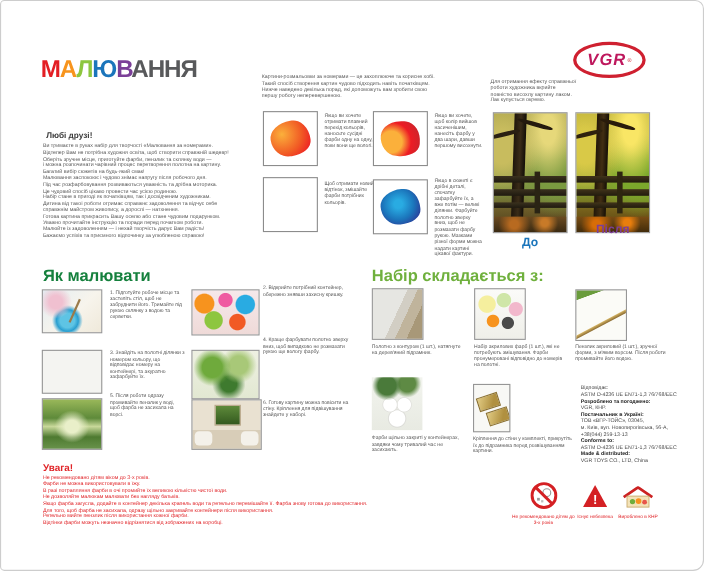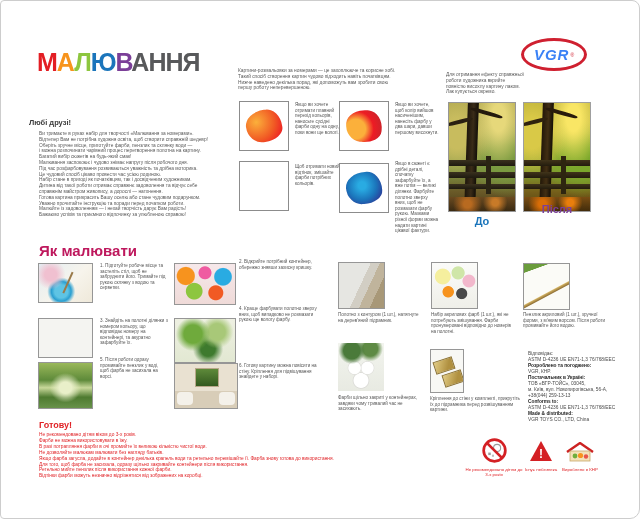--- a/index.html
+++ b/index.html
@@ -5,25 +5,25 @@
   html,body{margin:0;padding:0;background:#fff;}
   .sheet{position:relative;width:640px;height:519px;background:#fff;
     border:1px solid #cdcdcd;border-radius:4px 8px 10px 4px;box-sizing:border-box;
     font-family:"Liberation Sans",sans-serif;overflow:hidden;}
   .abs{position:absolute;}
   .tiny{font-size:4.8px;line-height:5.8px;color:#5a5a5a;white-space:pre-line;}
   .tiny2{font-size:4.6px;line-height:5.6px;color:#575757;}
   .tinyred{font-size:4.8px;line-height:5.9px;color:#e02428;white-space:pre-line;}
   .capred{font-size:4.4px;line-height:5px;color:#e02428;text-align:center;}
   .h-blue{color:#1779c5;font-weight:bold;font-size:14.5px;}
-  .h-orange{color:#be185d;font-weight:bold;font-size:15px;}
+  .h-orange{color:#15803d;font-weight:bold;font-size:15px;}
   .h-green{color:#6fb03d;font-weight:bold;font-size:15px;}
   .greet{font-size:7.5px;font-weight:bold;color:#3a3a3a;}
   
-  .t1{font-size:25px;font-weight:bold;letter-spacing:-1px;line-height:27px;}
+  .t1{font-size:22px;font-weight:bold;letter-spacing:-1px;line-height:27px;}
   .t2{font-size:25px;font-weight:bold;letter-spacing:-1px;line-height:27px;margin-top:1px;}
   .t2 .bigO{font-size:31px;}
   .t2 .gap{margin-left:7px;}
   
   .frame{border:1px solid #8c8c8c;background:#fff;box-sizing:border-box;}
   .frame2{border:1px solid #a8a8a8;background:#fff;box-sizing:border-box;}
   .blob{width:74%;height:66%;margin:17% 13%;border-radius:58% 42% 55% 45%/48% 60% 40% 56%;}
   .blob1{background:radial-gradient(circle at 30% 35%,#fbb03b,#f15a24 55%,#ed1c24 88%);transform:rotate(-8deg);}
   .blob2{background:radial-gradient(circle at 28% 62%,#fbb03b 0 30%,#ed1c24 55%,#c1272d 92%);transform:rotate(6deg);}
   .blob3{background:radial-gradient(circle at 32% 32%,#d9e021 0 16%,#39b54a 45%,#0study 0),radial-gradient(circle at 32% 32%,#d9e021 0 16%,#39b54a 45%,#0071bc 80%,#2e3192 96%);transform:rotate(4deg);}
@@ -56,40 +56,40 @@
   .forest .br1{position:absolute;left:32%;top:7%;width:50%;height:4%;background:#241a0e;border-radius:40%;transform:rotate(16deg);}
   .forest .br2{position:absolute;left:-6%;top:16%;width:42%;height:3.5%;background:#2a2012;border-radius:40%;transform:rotate(-14deg);}
   .forest .fb{position:absolute;left:0;width:100%;height:5%;background:linear-gradient(#3a311e,#1f1a10);}
   .forest .f1{top:53%;} .forest .f2{top:64%;} .forest .f3{top:75%;}
   .forest .post{position:absolute;left:56%;top:49%;width:7%;height:35%;background:#2a2414;}
   .forest .ground{position:absolute;left:0;bottom:0;width:100%;height:13%;background:radial-gradient(circle at 28% 50%,#b86a20 0 8%,transparent 30%),radial-gradient(circle at 70% 40%,#c87a28 0 7%,transparent 26%),linear-gradient(#6a4a20,#3a2a12);}
   .after{filter:saturate(1.3) brightness(1.06);}
   .ba-label{width:68px;text-align:center;font-weight:bold;font-size:11px;}
   
   .vgr{width:66px;height:33px;border:3px solid #cf2030;border-radius:50%;display:flex;align-items:center;justify-content:center;box-sizing:border-box;}
-  .vgr span{color:#3b82f6;font-weight:bold;font-style:italic;font-size:15px;letter-spacing:1px;}
+  .vgr span{color:#be185d;font-weight:bold;font-style:italic;font-size:15px;letter-spacing:1px;}
   .vgr sup{color:#cf2030;font-size:5px;margin-left:1px;}
   .infoline{font-size:4.8px;line-height:6px;color:#4a4a4a;}
   .infobold{font-weight:bold;color:#222;}
   .warn-h{font-size:9px;font-weight:bold;color:#e02428;}
   .tri{width:22px;height:20px;background:#d42024;clip-path:polygon(50% 0,100% 100%,0 100%);display:flex;align-items:flex-end;justify-content:center;}
   .tri b{color:#fff;font-size:12px;line-height:14px;}
 </style>
 </head>
 <body>
 
 <div class="sheet">
 
   <div class="abs" style="left:36px;top:48px;">
     <div class="t1">
       <span style="color:#e31e24">М</span><span style="color:#f7941d">А</span><span style="color:#8dc63f">Л</span><span style="color:#1b75bb">Ю</span><span style="color:#7b3f98">В</span><span style="color:#58595b">А</span><span style="color:#58595b">Н</span><span style="color:#58595b">Н</span><span style="color:#58595b">Я</span>
     </div>
   </div>
 
-  <div class="abs greet" style="left:28px;top:117px;">Любі друзі!</div>
+  <div class="abs greet" style="left:41px;top:117px;">Любі друзі!</div>
   <div class="abs tiny" style="left:38px;top:130px;width:192px;">Ви тримаєте в руках набір для творчості «Малювання за номерами».
 Відтепер Вам не потрібна художня освіта, щоб створити справжній шедевр!
 Оберіть зручне місце, приготуйте фарби, пензлик та склянку води —
 і можна розпочинати чарівний процес перетворення полотна на картину.
 Багатий вибір сюжетів на будь-який смак!
 Малювання заспокоює і чудово знімає напругу після робочого дня.
 Під час розфарбовування розвиваються уважність та дрібна моторика.
 Це чудовий спосіб цікаво провести час усією родиною.
 Набір стане в пригоді як початківцям, так і досвідченим художникам.
 Дитина від такої роботи отримає справжнє задоволення та відчує себе
@@ -169,20 +169,21 @@
 
   <div class="photo p5" style="left:37px;top:361px;width:55px;height:47px;"></div>
   <div class="abs tiny2" style="left:99px;top:356px;width:68px;">5. Після роботи одразу промивайте пензлик у воді, щоб фарба не засихала на ворсі.</div>
   <div class="photo p6" style="left:173px;top:362px;width:64px;height:46px;">
     <div class="art"></div>
     <div class="sofa s1"></div>
     <div class="sofa s2"></div>
   </div>
   <div class="abs tiny2" style="left:238px;top:362px;width:88px;">6. Готову картину можна повісити на стіну. Кріплення для підвішування знайдете у наборі.</div>
 
+  <div class="abs h-green" style="left:337px;top:241px;">Набір складається з:</div>
 
   <div class="photo frame2 k1" style="left:337px;top:261px;width:47px;height:47px;"></div>
   <div class="abs tiny2" style="left:337px;top:311px;width:85px;">Полотно з контуром (1 шт.), натягнуте на дерев'яний підрамник.</div>
 
   <div class="photo frame2 k2" style="left:430px;top:261px;width:47px;height:47px;"></div>
   <div class="abs tiny2" style="left:430px;top:311px;width:85px;">Набір акрилових фарб (1 шт.), які не потребують змішування. Фарби пронумеровані відповідно до номерів на полотні.</div>
 
   <div class="photo frame2 k3" style="left:522px;top:262px;width:47px;height:47px;">
       <i></i>
     </div>
@@ -205,21 +206,21 @@
     <div class="infoline infobold">Постачальник в Україні:</div>
     <div class="infoline">ТОВ «ВГР-ТОЙС», 03045,</div>
     <div class="infoline">м. Київ, вул. Новопирогівська, 56-А,</div>
     <div class="infoline">+38(044) 259-13-13</div>
     <div class="infoline infobold">Conforms to:</div>
     <div class="infoline">ASTM D-4236 UE EN71-1,3 76/768/EEC</div>
     <div class="infoline infobold">Made &amp; distributed:</div>
     <div class="infoline">VGR TOYS CO., LTD, China</div>
   </div>
 
-  <div class="abs warn-h" style="left:38px;top:419px;">Готову!</div>
+  <div class="abs warn-h" style="left:38px;top:419px;">Увага!</div>
   <div class="abs tinyred" style="left:38px;top:431px;width:420px;">Не рекомендовано дітям віком до 3-х років.
 Фарби не можна використовувати в їжу.
 В разі потрапляння фарби в очі промийте їх великою кількістю чистої води.
 Не дозволяйте малюкам малювати без нагляду батьків.
 Якщо фарба загусла, додайте в контейнер декілька крапель води та ретельно перемішайте її. Фарба знову готова до використання.
 Для того, щоб фарба не засихала, одразу щільно закривайте контейнери після використання.
 Ретельно мийте пензлик після використання кожної фарби.
 Відтінки фарби можуть незначно відрізнятися від зображених на коробці.</div>
 
   <div class="abs" style="left:481px;top:437px;width:25px;height:25px;">

